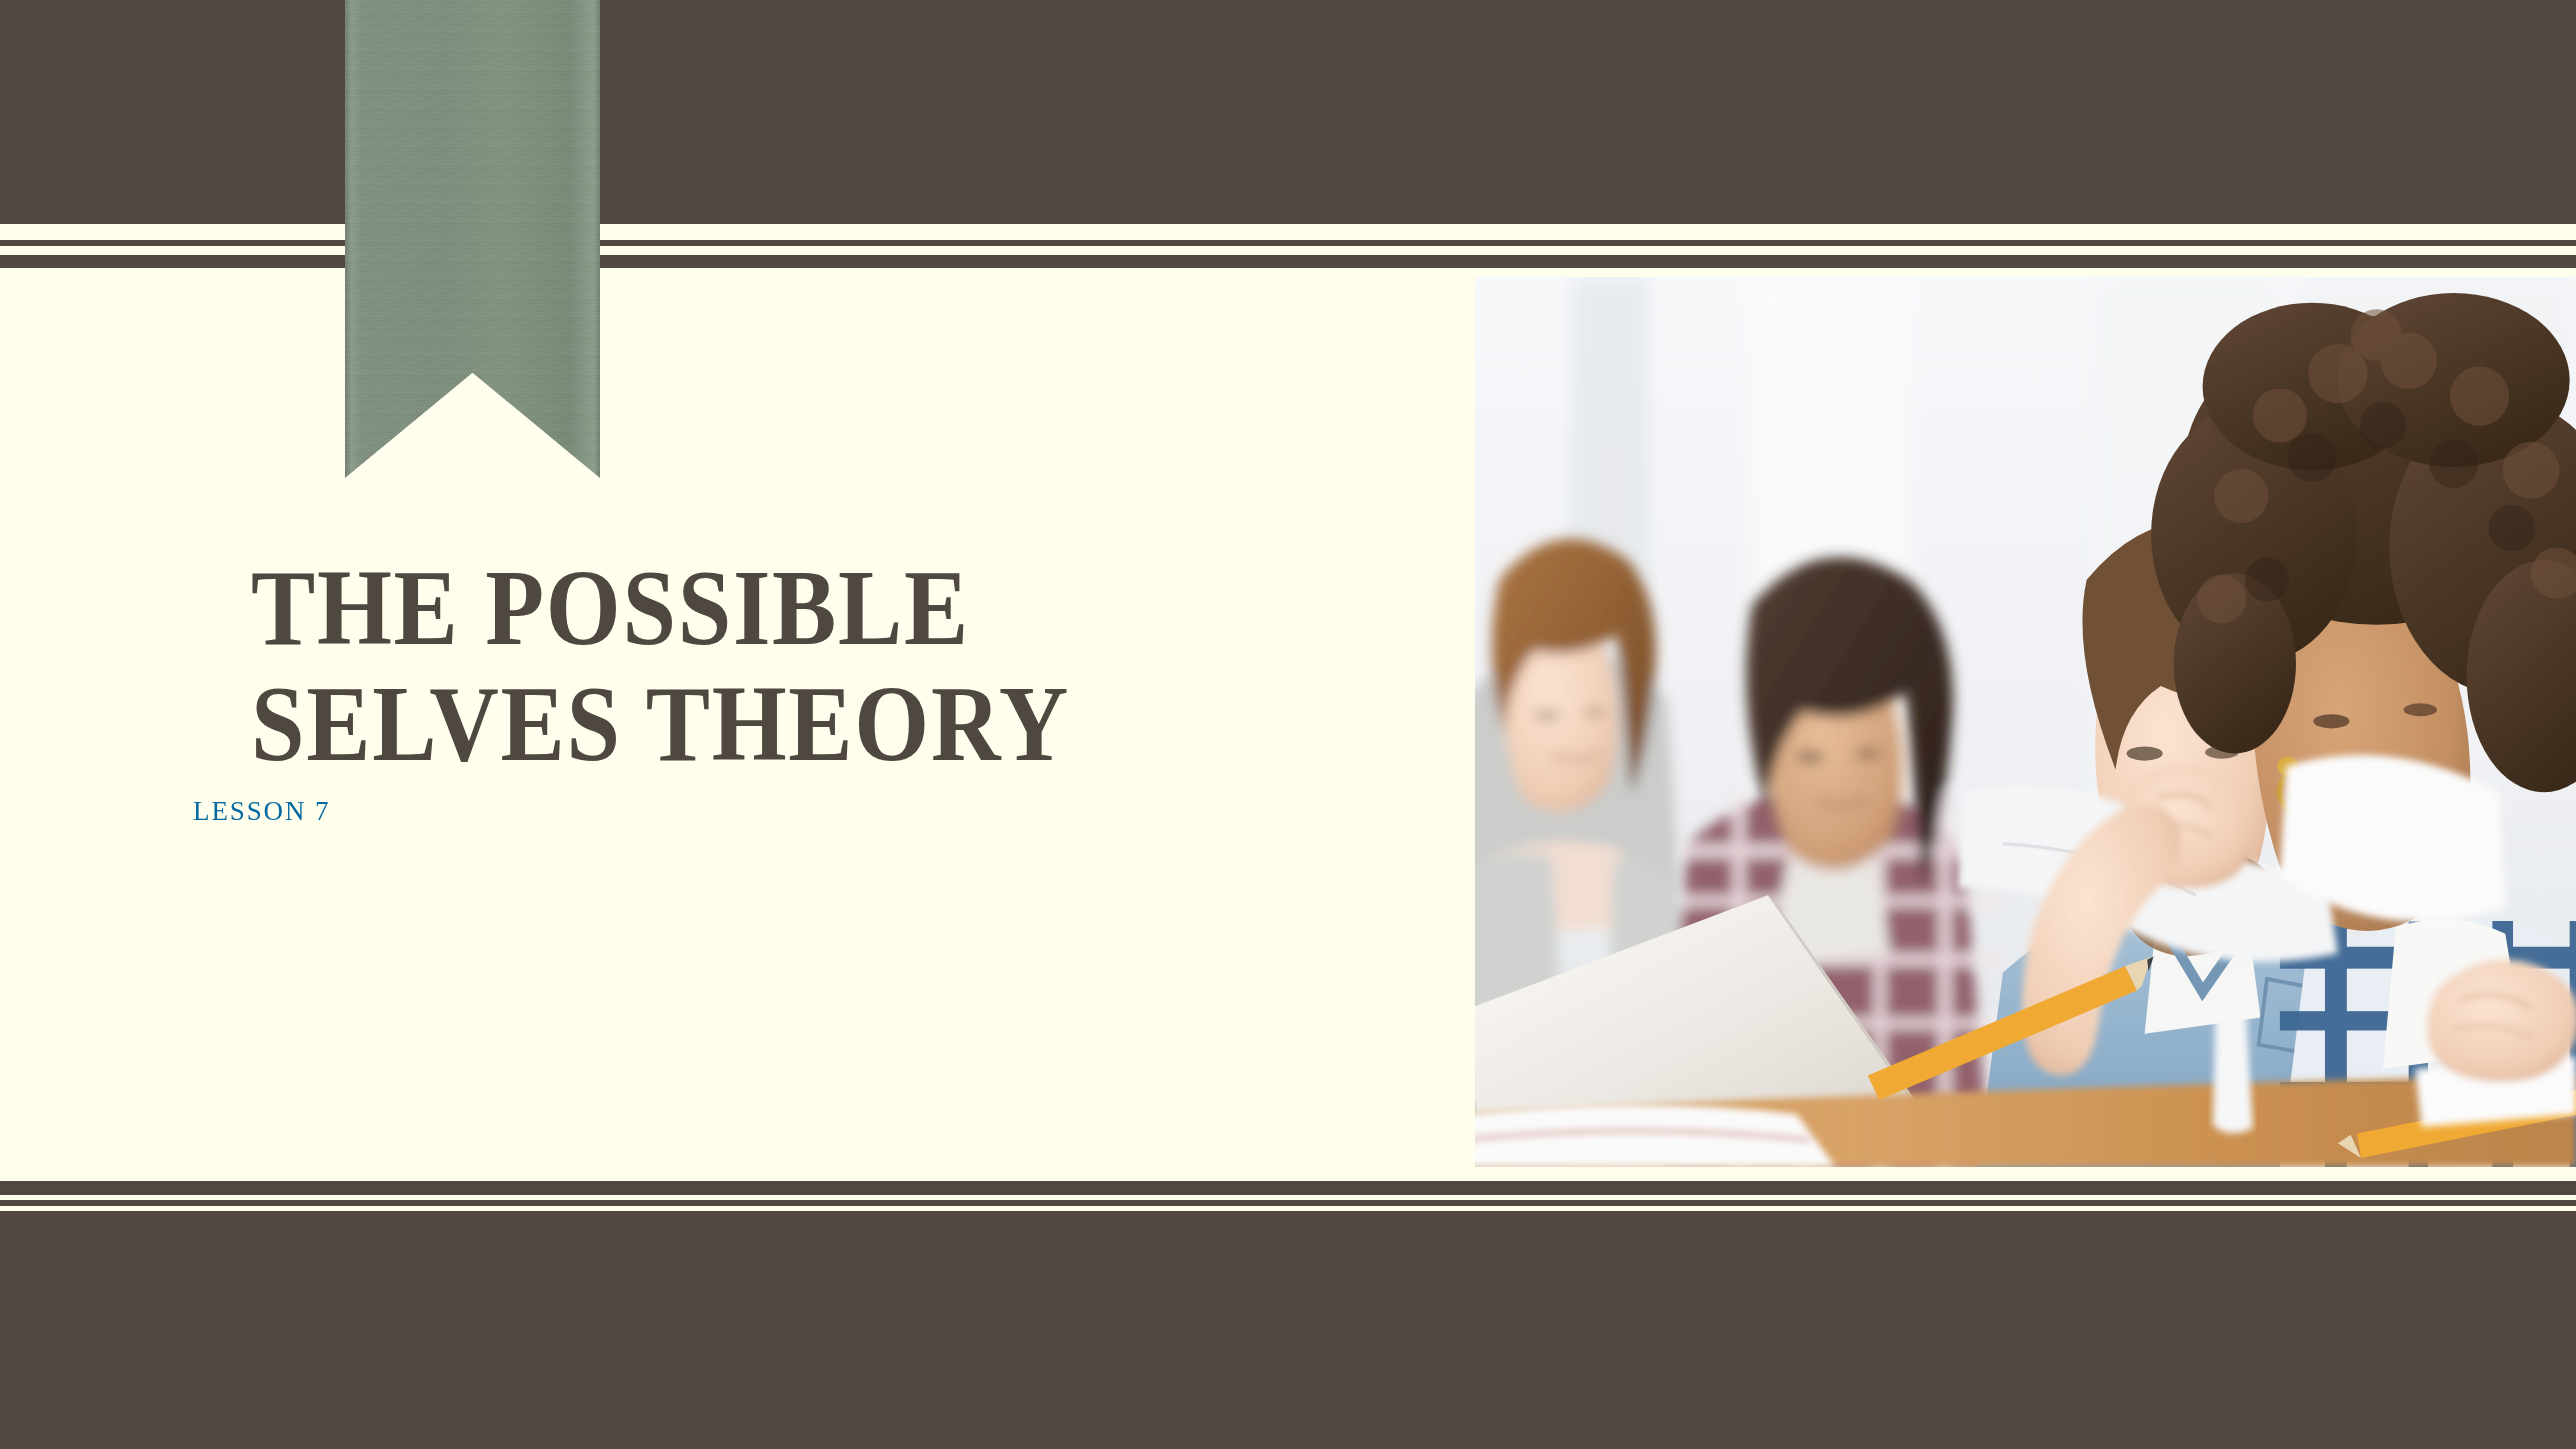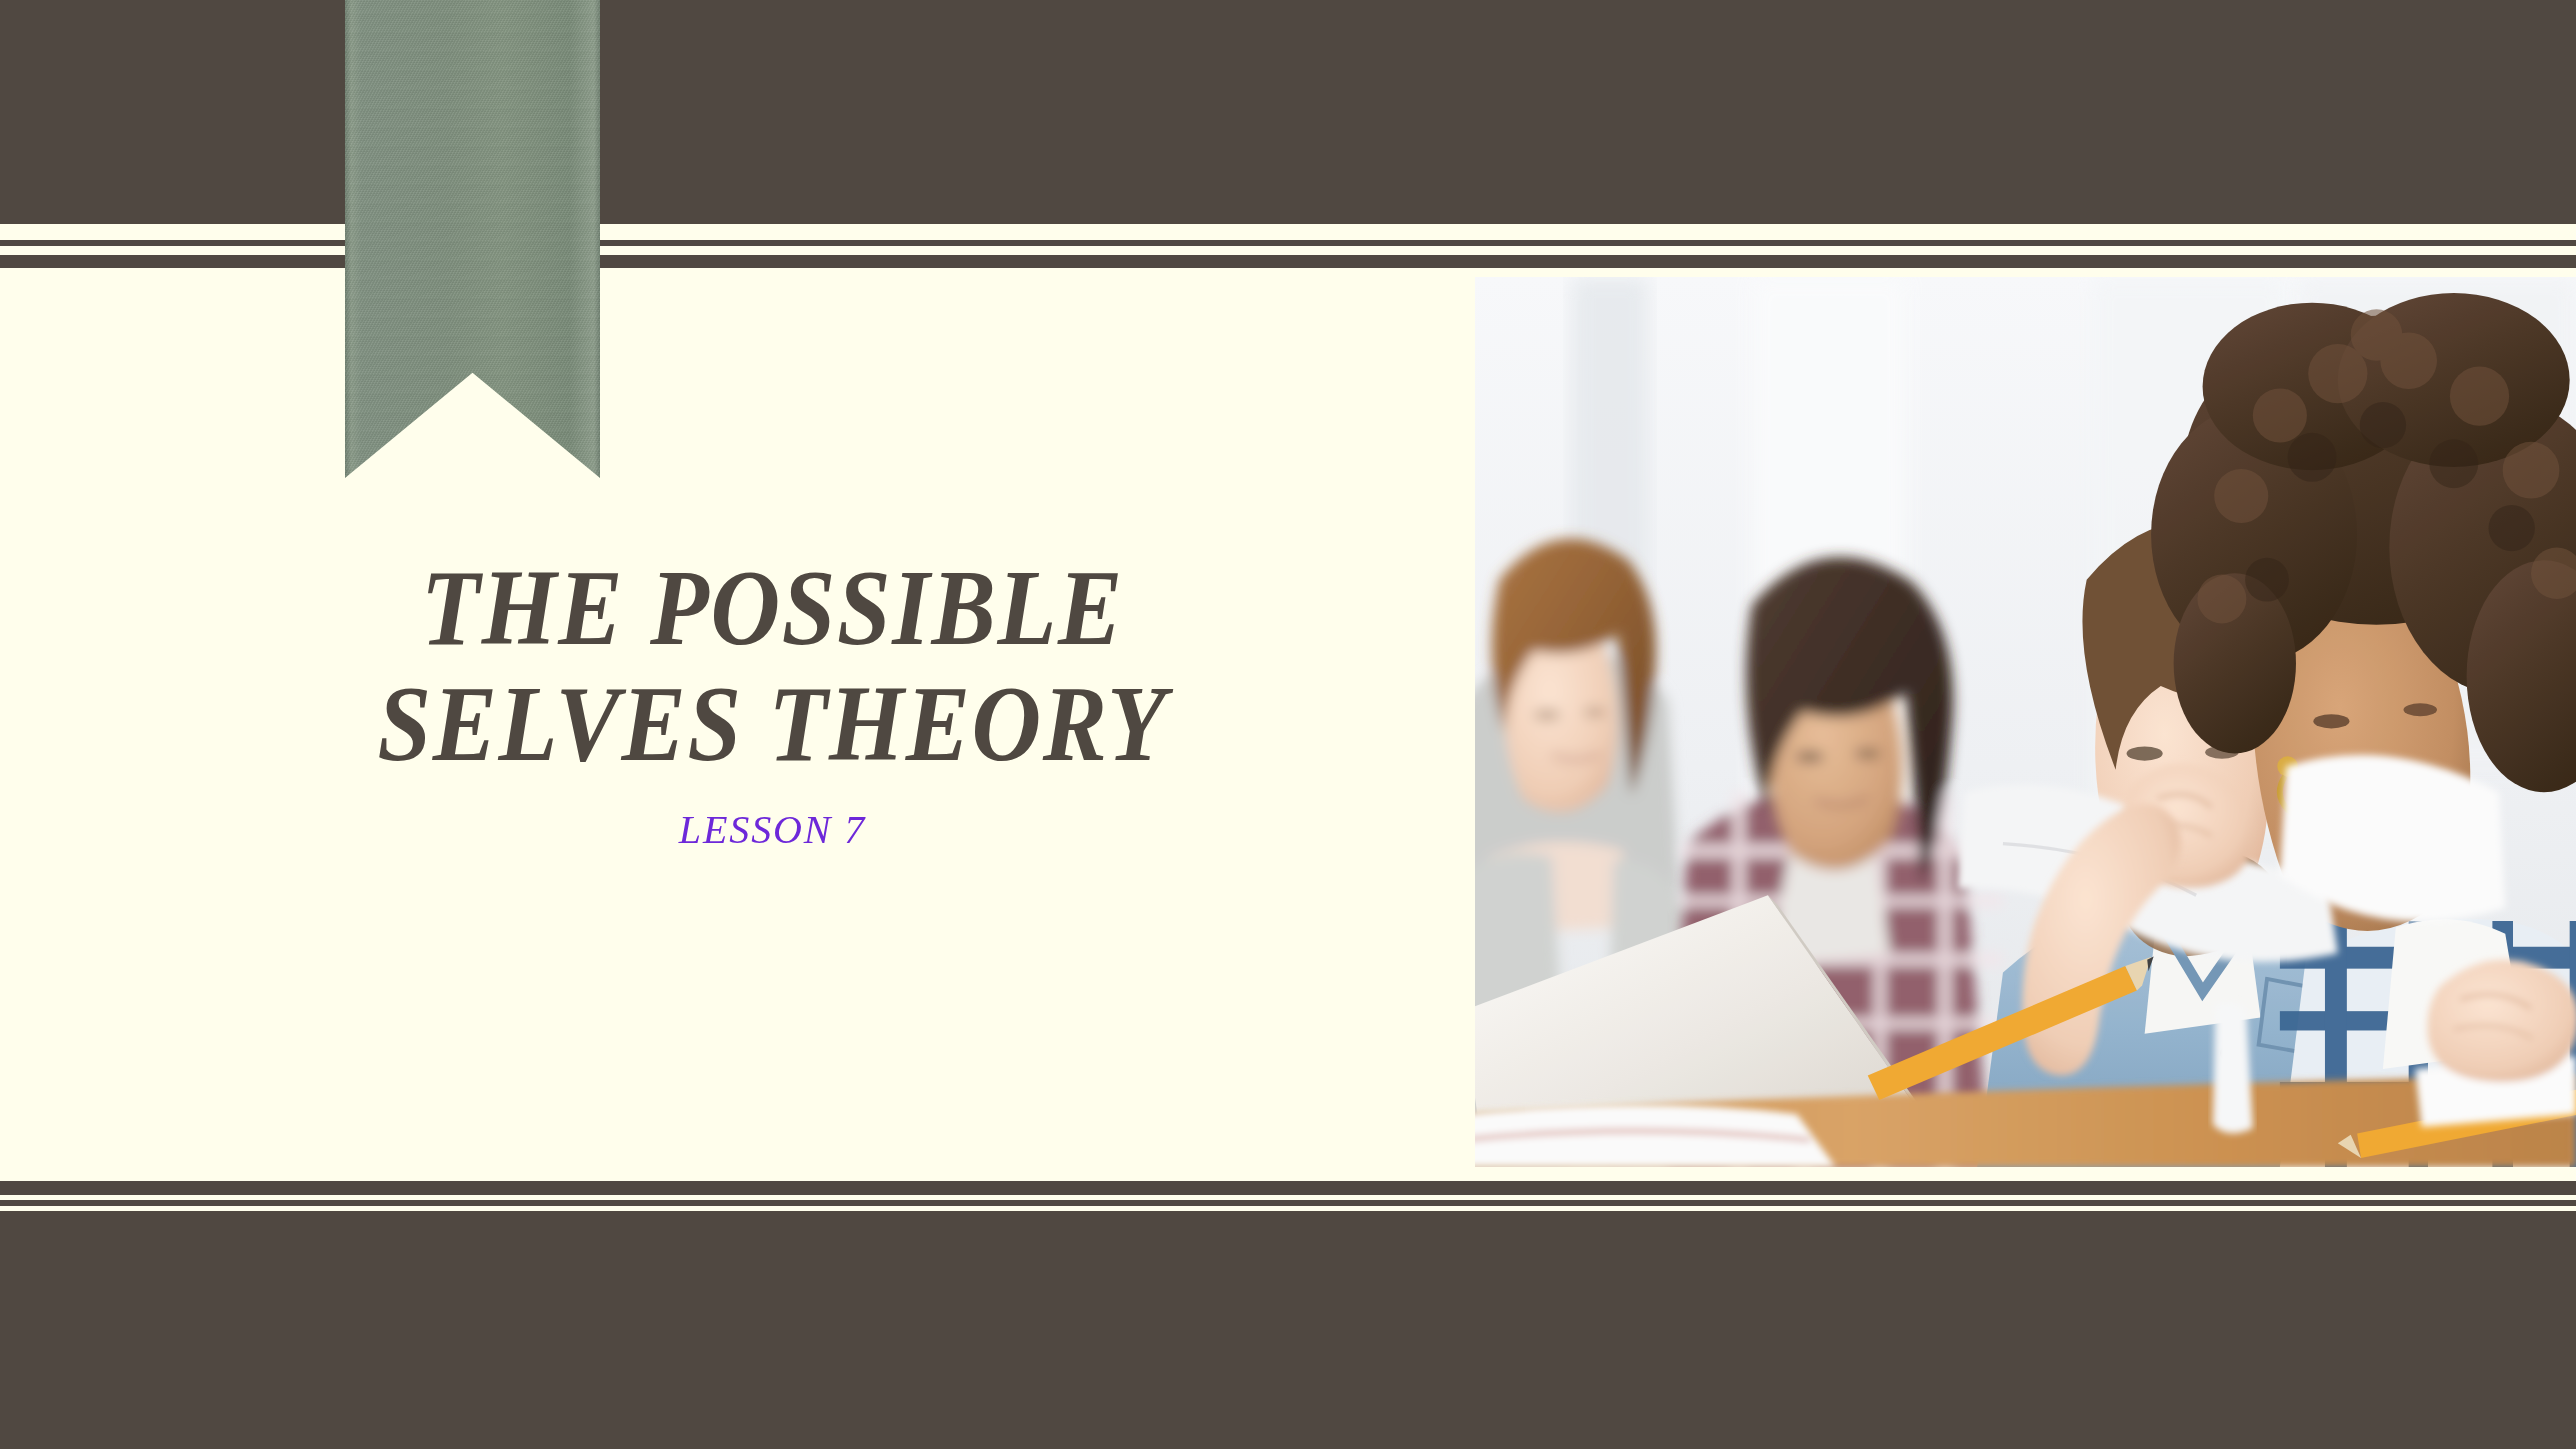--- a/index.html
+++ b/index.html
@@ -75,43 +75,41 @@
         rgba(0,0,0,0.02) 1.3px, rgba(0,0,0,0.02) 1.9px);
     pointer-events: none;
   }
 
   
   .title-block {
     position: absolute;
     left: 193px;
     top: 551px;
     width: 1159px;
-    text-align: center;
-    font-style: italic;
   }
   .slide-title {
     margin: 0;
     font-family: "Liberation Serif", serif;
     font-weight: 700;
     font-size: 107px;
     line-height: 1.08;
     letter-spacing: 1.9px;
     color: #4f4841;
     text-transform: uppercase;
     transform: scaleX(0.9);
     transform-origin: center top;
     white-space: normal;
   }
   .slide-subtitle {
-    margin: 24px 0 0 0;
+    margin: 14px 0 0 0;
     font-family: "Liberation Serif", serif;
     font-weight: 400;
-    font-size: 40px;
+    font-size: 27px;
     letter-spacing: 1.9px;
-    color: #6d28d9;
+    color: #0369a1;
     text-transform: uppercase;
   }
 
   
   .photo {
     position: absolute;
     left: 1475px;
     top: 277px;
     width: 1101px;
     height: 890px;

